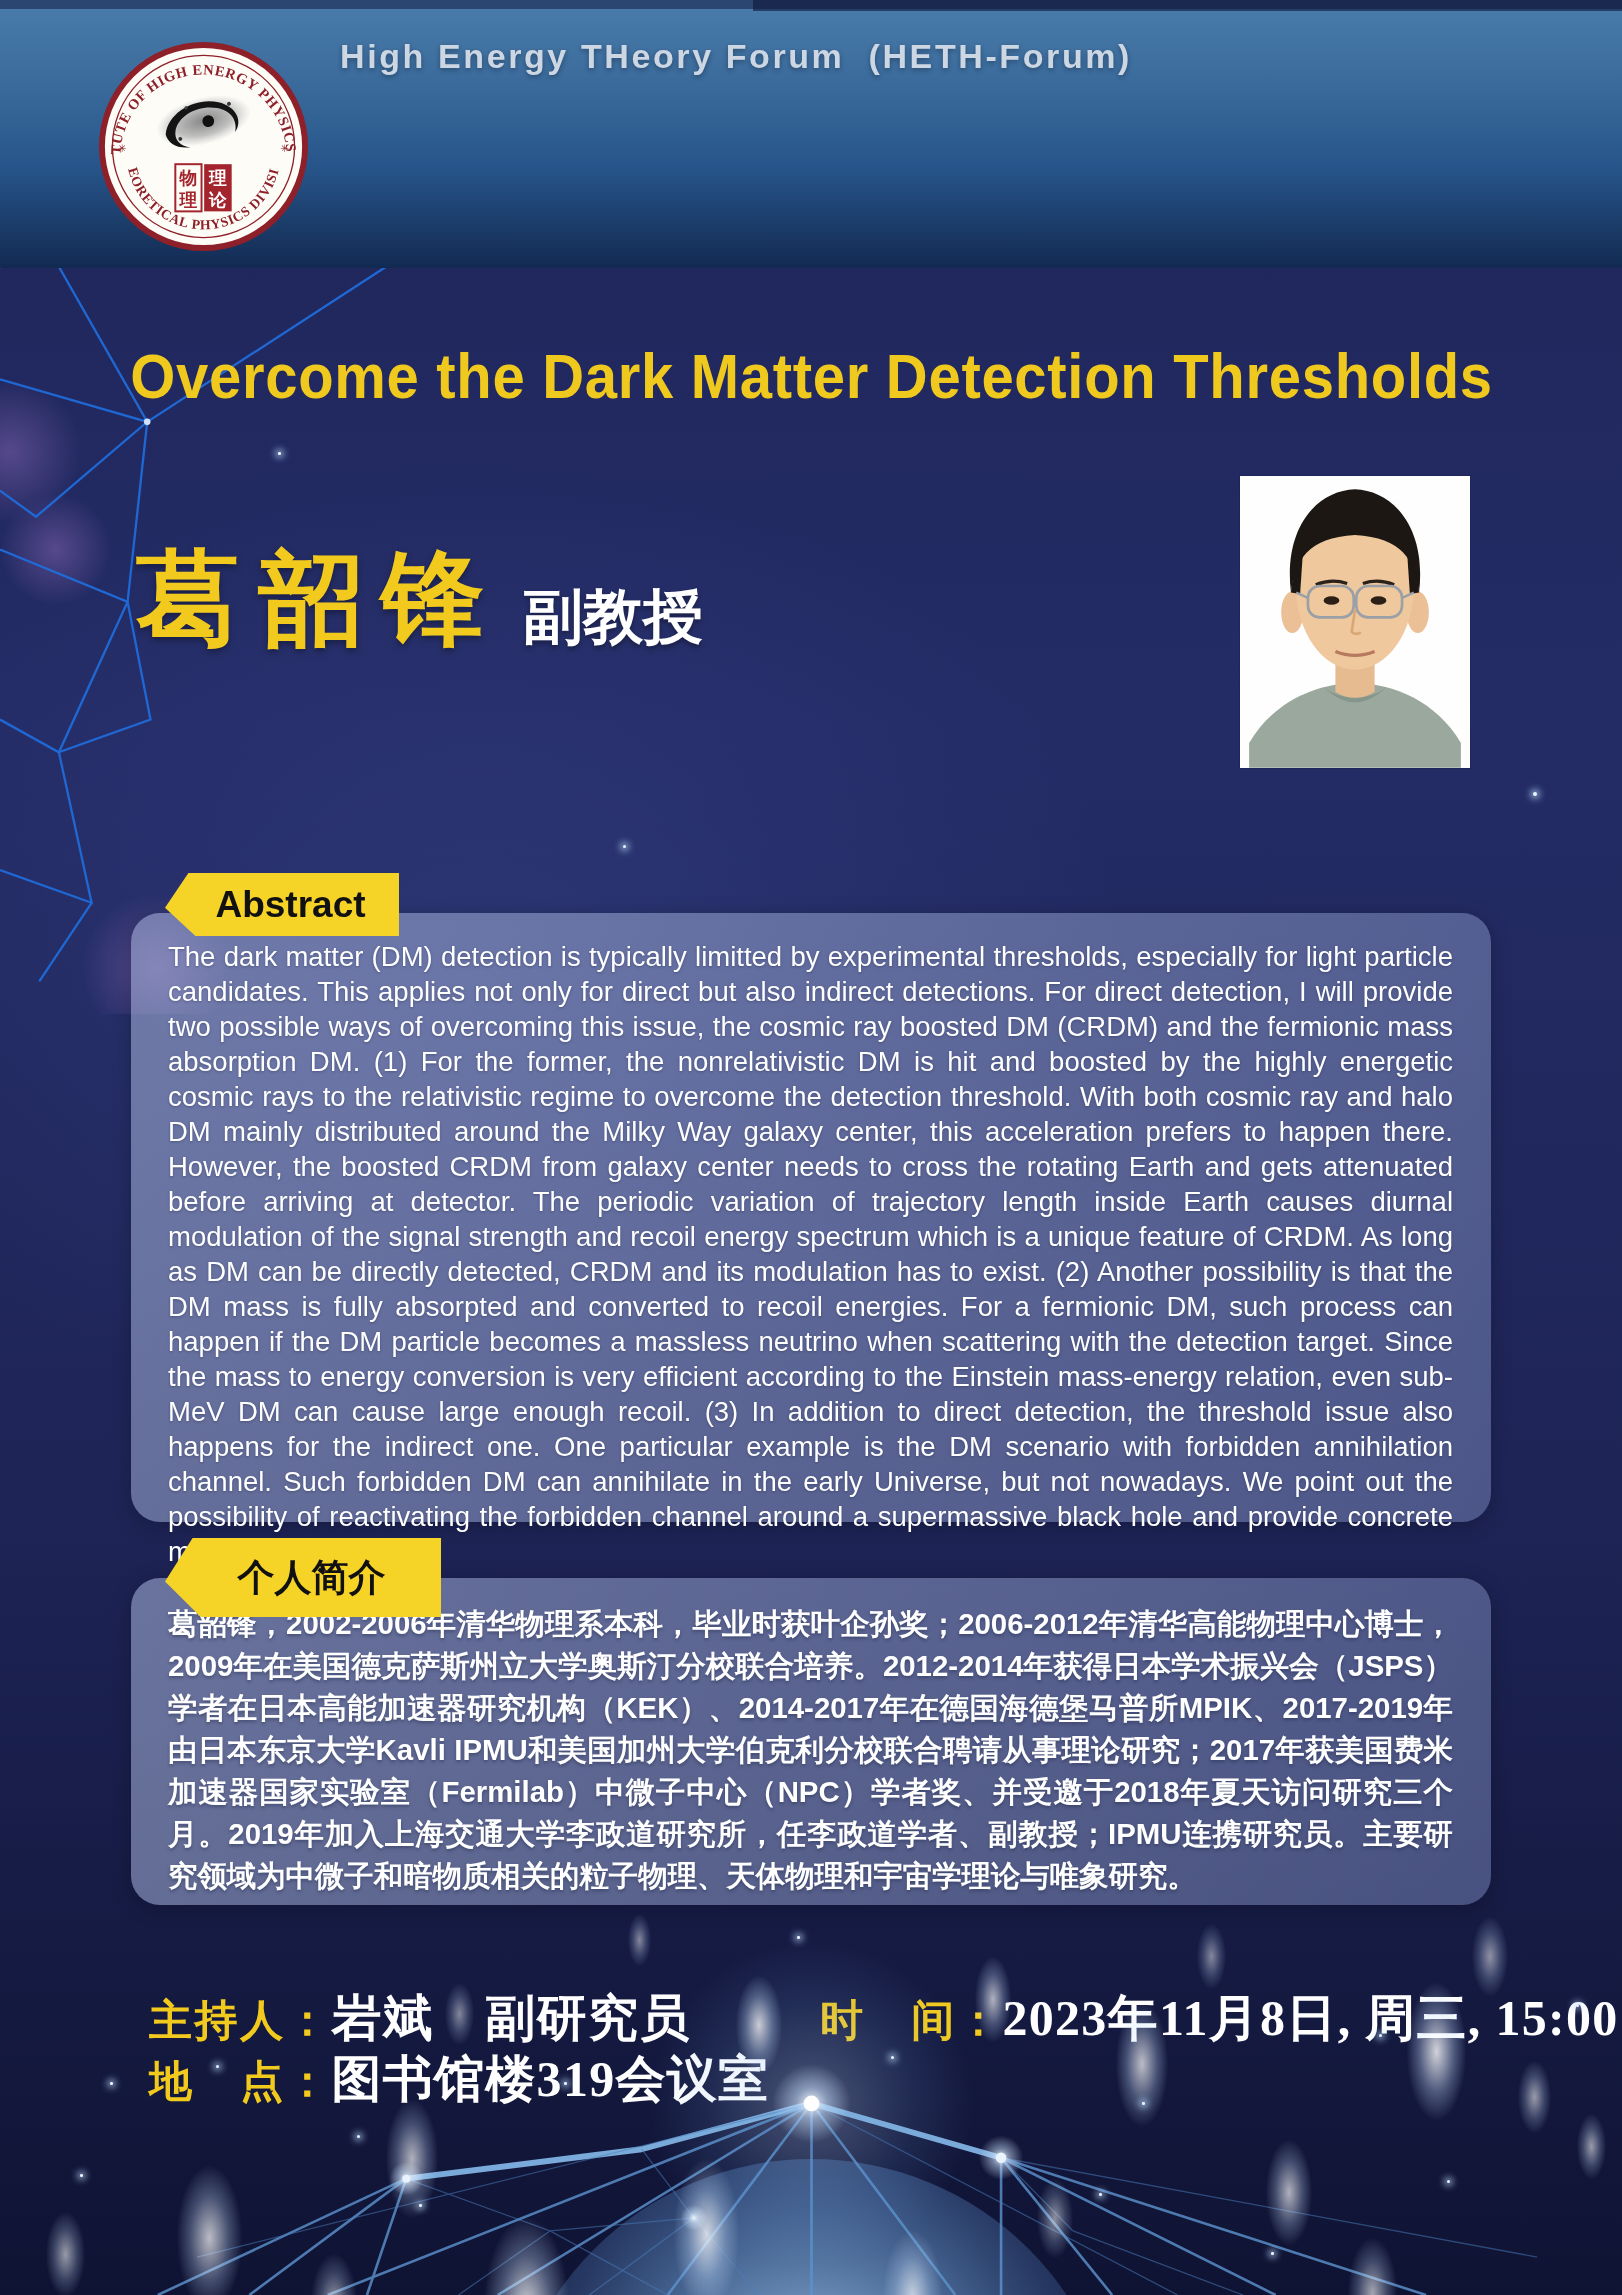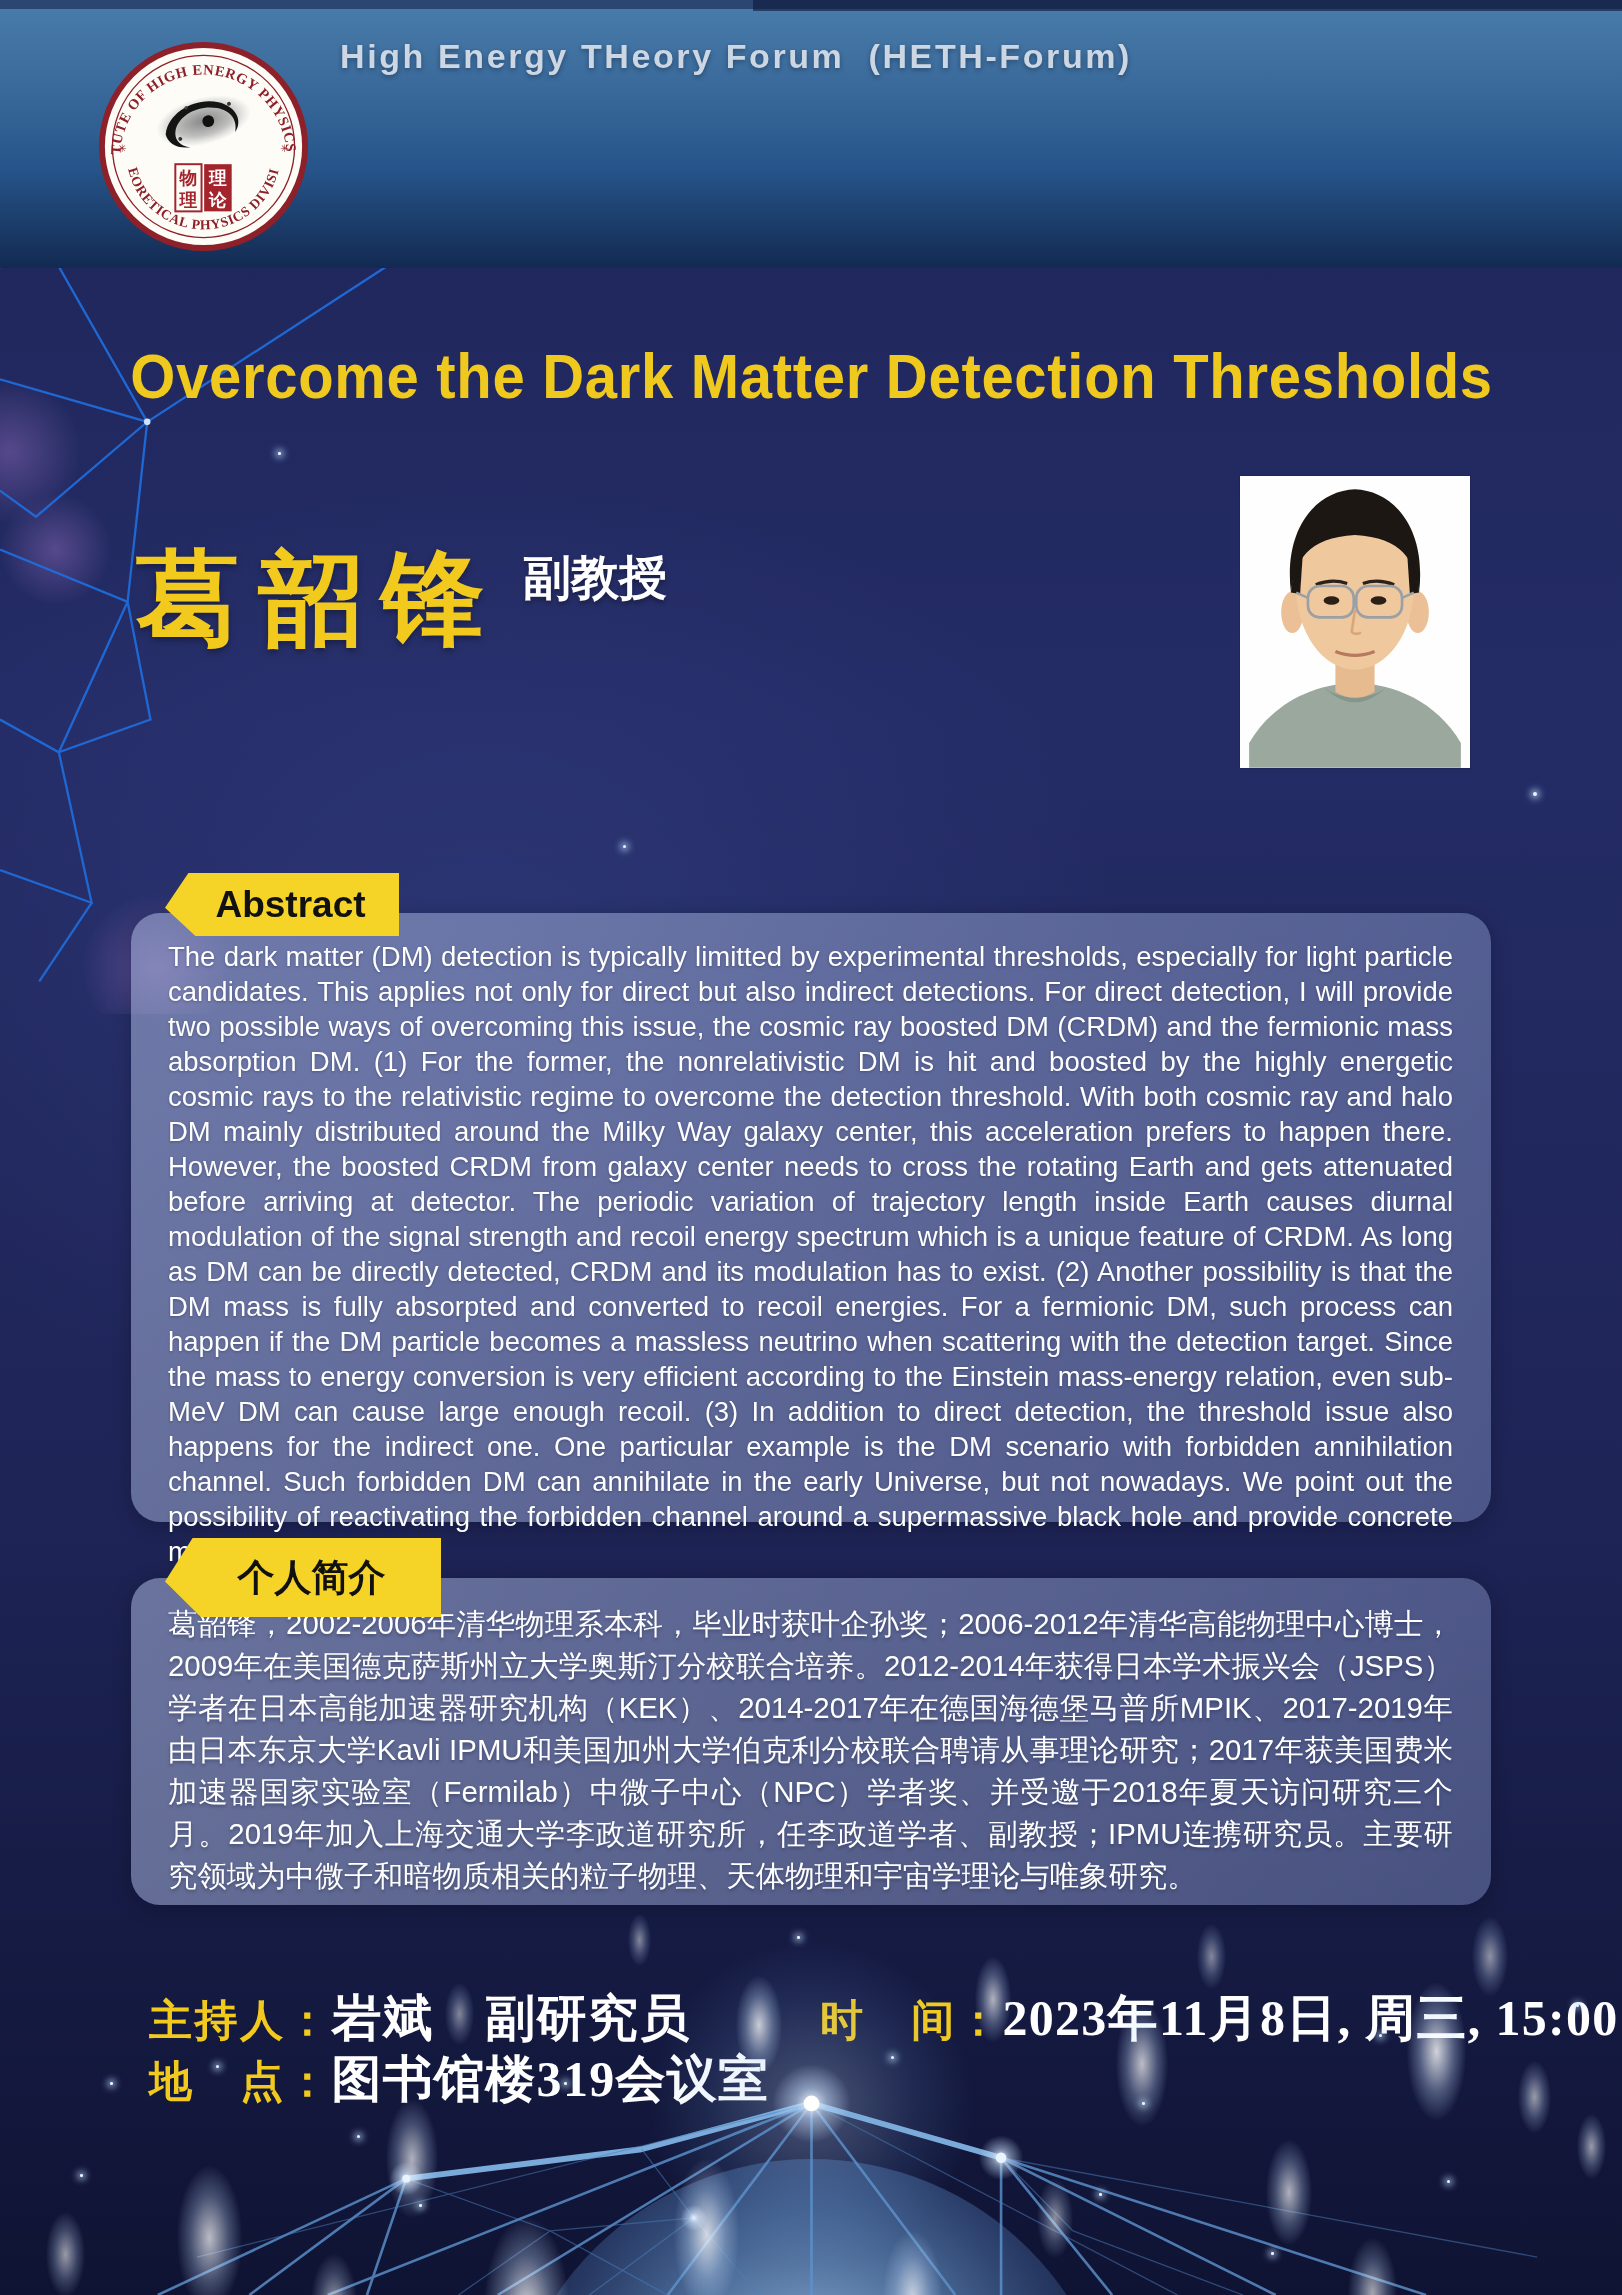--- a/index.html
+++ b/index.html
@@ -22,21 +22,21 @@
     text-shadow:0 2.6px 5.9px rgba(10,20,40,.45);}
 
   
   .talk-title{left:0;top:342px;width:1623px;text-align:center;color:#f0c91e;
     font-size:58px;font-weight:bold;letter-spacing:0.7px;transform:scaleY(1.08);}
 
   
   .kai{font-family:"Liberation Serif","DejaVu Serif",serif;}
   .speaker-name{left:136px;top:531px;font-size:103px;font-weight:bold;letter-spacing:19.6px;
     color:#f2ca1e;text-shadow:0 3.3px 6.5px rgba(0,0,0,.35);}
-  .speaker-title{left:523px;top:546px;font-size:48px;font-weight:bold;color:#ffffff;
+  .speaker-title{left:523px;top:577px;font-size:60px;font-weight:bold;color:#ffffff;
     text-shadow:0 2.6px 5.2px rgba(0,0,0,.35);}
   .speaker-affil{left:108px;top:692px;font-size:62px;font-weight:bold;letter-spacing:3.9px;color:#ffffff;
     text-shadow:0 2.6px 5.9px rgba(0,0,0,.4);}
   .photo{left:1240px;top:476px;width:230px;height:292px;background:#ffffff;box-shadow:0 0 0 0.7px rgba(0,0,0,.15);}
 
   
   .tag{background:#f5d327;color:#111111;font-weight:bold;font-size:37px;
     display:flex;align-items:center;justify-content:center;
     clip-path:polygon(10% 0, 100% 0, 100% 100%, 13% 100%, 0 55%);
     padding-left:17px;z-index:4;}
@@ -44,21 +44,21 @@
   .tag-bio{left:165px;top:1538px;width:259px;height:79px;}
 
   
   .panel{background:linear-gradient(115deg, rgba(170,182,220,.55), rgba(126,140,190,.48));
     border-radius:29px;z-index:2;box-shadow:0 3.9px 19.6px rgba(0,0,10,.25);}
   .panel-abstract{left:131px;top:913px;width:1360px;height:609px;}
   .panel-bio{left:131px;top:1578px;width:1360px;height:327px;}
   .panel-text{position:absolute;color:#ffffff;text-align:justify;}
   .abstract-text{left:37px;top:26px;width:1285px;font-size:27.5px;line-height:35px;
     text-shadow:0 1.3px 2.6px rgba(20,30,60,.35);}
-  .bio-text{left:37px;top:25px;width:1285px;font-size:29.4px;line-height:42px;font-weight:400;
+  .bio-text{left:37px;top:25px;width:1285px;font-size:29.4px;line-height:42px;font-weight:700;
     text-shadow:0 2px 3.3px rgba(20,30,60,.4);}
 
   
   .info-row{color:#ffffff;font-weight:bold;white-space:nowrap;}
   .row1{left:149px;top:1985px;}
   .row2{left:149px;top:2046px;}
   .lbl{color:#f2ca1e;font-size:43px;letter-spacing:2.6px;}
   .val{color:#ffffff;font-size:50px;letter-spacing:1.3px;}
   .time-part{position:absolute;left:671px;top:0;}
 

